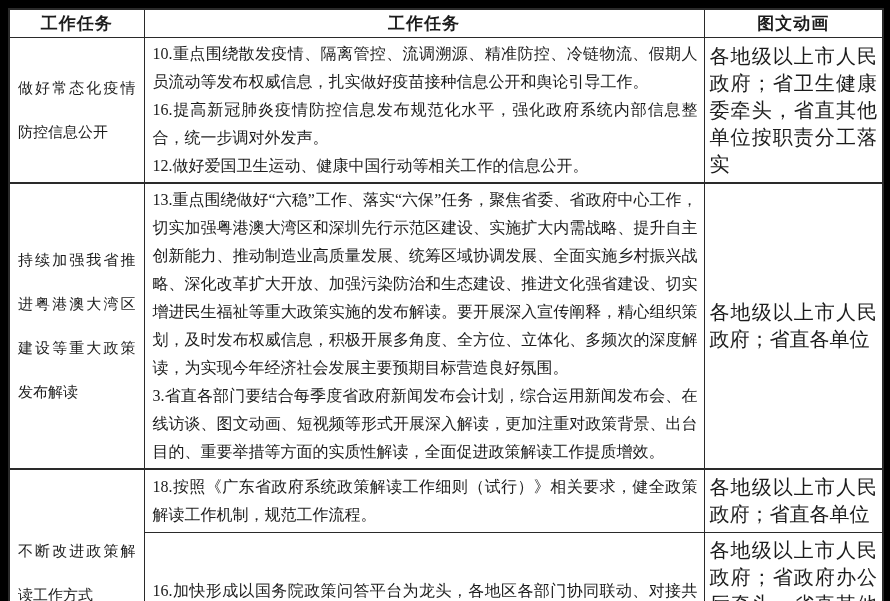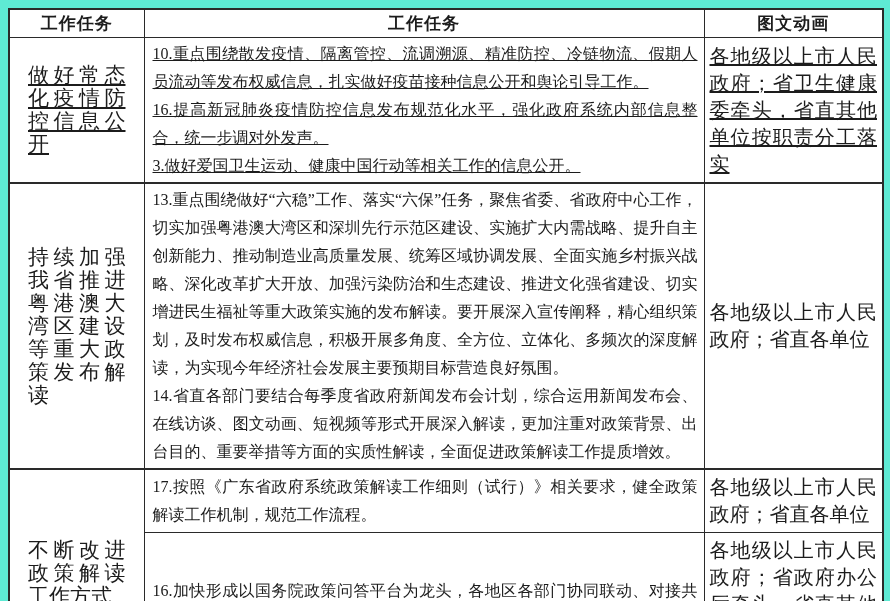--- a/index.html
+++ b/index.html
@@ -9,21 +9,21 @@
     background: #ffffff;
     width: 890px;
     height: 601px;
     font-family: "Liberation Serif", "DejaVu Serif", serif;
     color: #1c1c1c;
   }
   .page {
     position: relative;
     width: 890px;
     height: 601px;
-    background: #5eead4;
+    background: #000000;
   }
   table.doc-table {
     position: absolute;
     left: 8px;
     top: 8px;
     width: 874px;
     border-collapse: collapse;
     table-layout: fixed;
     background: #ffffff;
   }
@@ -37,23 +37,23 @@
     font-weight: bold;
     text-align: center;
     vertical-align: middle;
     height: 26px;
     padding: 2px 4px;
     letter-spacing: 1px;
   }
   td { vertical-align: middle; }
 
   td.task-cell {
-    font-size: 21px;
-    line-height: 23px;
-    padding: 4px 18px;
+    font-size: 15px;
+    line-height: 44px;
+    padding: 4px 8px;
     text-align: justify;
     text-align-last: left;
     text-justify: inter-character;
   }
   td.req-cell {
     font-size: 16px;
     padding: 2px 6px 2px 8px;
     vertical-align: middle;
   }
   td.req-cell p {
@@ -64,21 +64,21 @@
     text-justify: inter-character;
   }
   td.unit-cell {
     font-size: 20px;
     line-height: 27px;
     padding: 4px 5px;
     text-align: justify;
     text-align-last: left;
     text-justify: inter-character;
   }
-  tr.row-1 td { height: 141px; text-decoration: underline; }
+  tr.row-1 td { height: 141px; }
   tr.row-2 td { height: 280px; }
   tr.row-3 td { height: 55px; }
   tr.row-4 td { height: 80px; }
   tr.section-start td { border-top-width: 2px; }
 </style>
 </head>
 <body>
 
 <div class="page">
   <table class="doc-table">
@@ -92,38 +92,38 @@
       <th class="hdr">工作任务</th>
       <th class="hdr">工作任务</th>
       <th class="hdr">图文动画</th>
     </tr>
 
     <tr class="row-1">
       <td class="task-cell">做好常态化疫情防控信息公开</td>
       <td class="req-cell">
         <p>10.重点围绕散发疫情、隔离管控、流调溯源、精准防控、冷链物流、假期人员流动等发布权威信息，扎实做好疫苗接种信息公开和舆论引导工作。</p>
         <p>16.提高新冠肺炎疫情防控信息发布规范化水平，强化政府系统内部信息整合，统一步调对外发声。</p>
-        <p>3.做好爱国卫生运动、健康中国行动等相关工作的信息公开。</p>
+        <p>12.做好爱国卫生运动、健康中国行动等相关工作的信息公开。</p>
       </td>
       <td class="unit-cell">各地级以上市人民政府；省卫生健康委牵头，省直其他单位按职责分工落实</td>
     </tr>
 
     <tr class="row-2 section-start">
       <td class="task-cell">持续加强我省推进粤港澳大湾区建设等重大政策发布解读</td>
       <td class="req-cell">
         <p>13.重点围绕做好“六稳”工作、落实“六保”任务，聚焦省委、省政府中心工作，切实加强粤港澳大湾区和深圳先行示范区建设、实施扩大内需战略、提升自主创新能力、推动制造业高质量发展、统筹区域协调发展、全面实施乡村振兴战略、深化改革扩大开放、加强污染防治和生态建设、推进文化强省建设、切实增进民生福祉等重大政策实施的发布解读。要开展深入宣传阐释，精心组织策划，及时发布权威信息，积极开展多角度、全方位、立体化、多频次的深度解读，为实现今年经济社会发展主要预期目标营造良好氛围。</p>
-        <p>14.省直各部门要结合每季度省政府新闻发布会计划，综合运用新闻发布会、在线访谈、图文动画、短视频等形式开展深入解读，更加注重对政策背景、出台目的、重要举措等方面的实质性解读，全面促进政策解读工作提质增效。</p>
+        <p>3.省直各部门要结合每季度省政府新闻发布会计划，综合运用新闻发布会、在线访谈、图文动画、短视频等形式开展深入解读，更加注重对政策背景、出台目的、重要举措等方面的实质性解读，全面促进政策解读工作提质增效。</p>
       </td>
       <td class="unit-cell">各地级以上市人民政府；省直各单位</td>
     </tr>
 
     <tr class="row-3 section-start">
       <td class="task-cell" rowspan="2">不断改进政策解读工作方式</td>
       <td class="req-cell">
-        <p>17.按照《广东省政府系统政策解读工作细则（试行）》相关要求，健全政策解读工作机制，规范工作流程。</p>
+        <p>18.按照《广东省政府系统政策解读工作细则（试行）》相关要求，健全政策解读工作机制，规范工作流程。</p>
       </td>
       <td class="unit-cell">各地级以上市人民政府；省直各单位</td>
     </tr>
 
     <tr class="row-4">
       <td class="req-cell">
         <p>16.加快形成以国务院政策问答平台为龙头，各地区各部门协同联动、对接共享的政策问答体系，增强政策解读效果。</p>
       </td>
       <td class="unit-cell">各地级以上市人民政府；省政府办公厅牵头，省直其他单位按职责分工落实</td>
     </tr>

